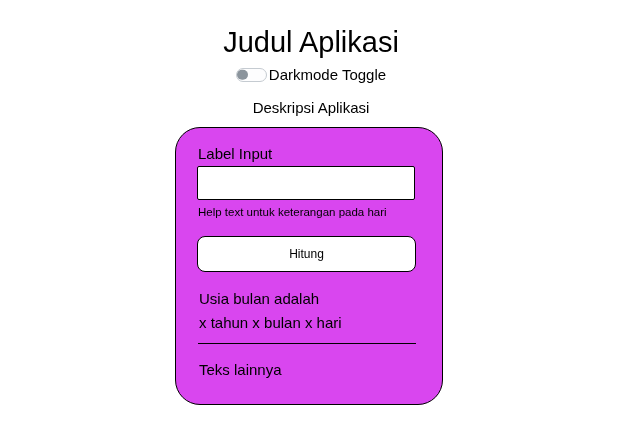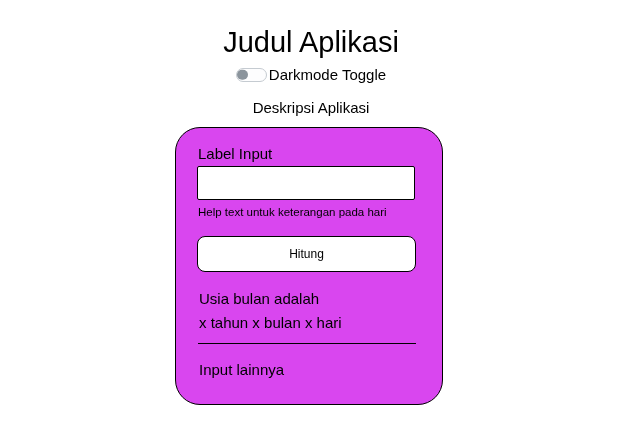--- a/index.html
+++ b/index.html
@@ -184,16 +184,16 @@
     <div class="help-text">Help text untuk keterangan pada hari</div>
 
     <button class="calc-button">Hitung</button>
 
     <div class="result-line-1">Usia bulan adalah</div>
 
     <div class="result-line-2">x tahun x bulan x hari</div>
 
     <hr class="divider">
 
-    <div class="footer-text">Input lainnya</div>
+    <div class="footer-text">Teks lainnya</div>
   </div>
 
 </div>
 
 </body></html>

